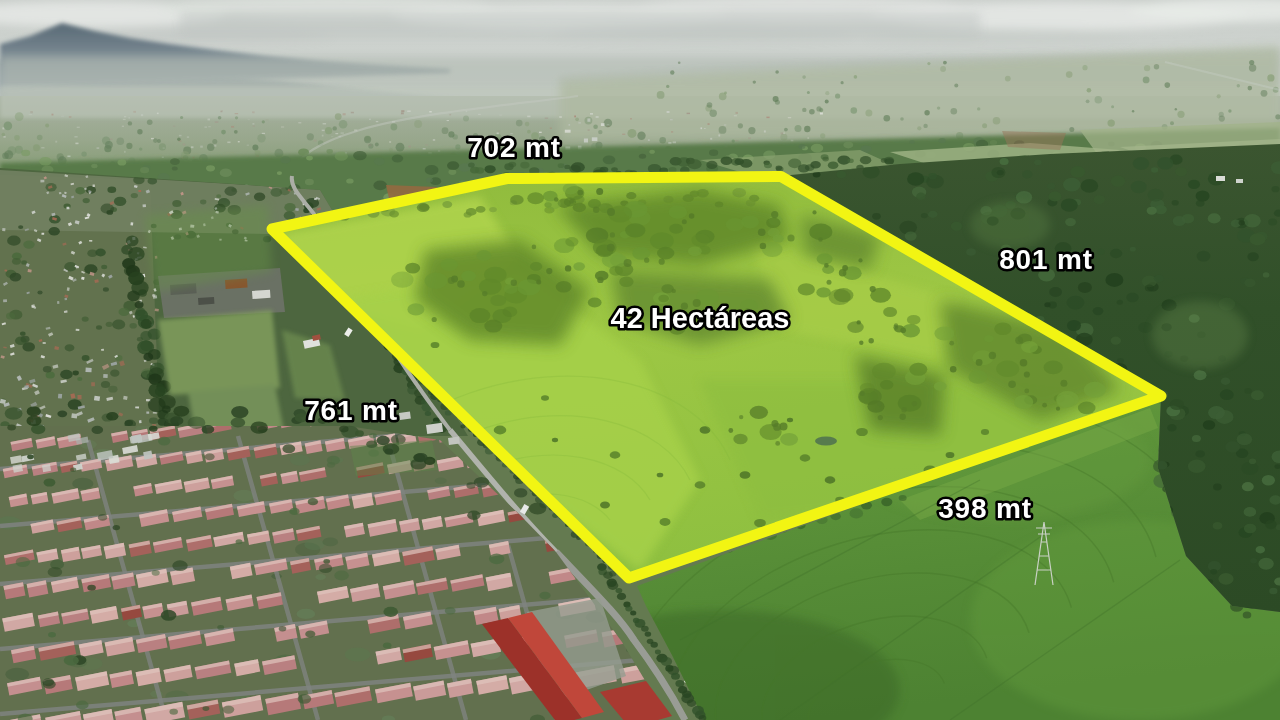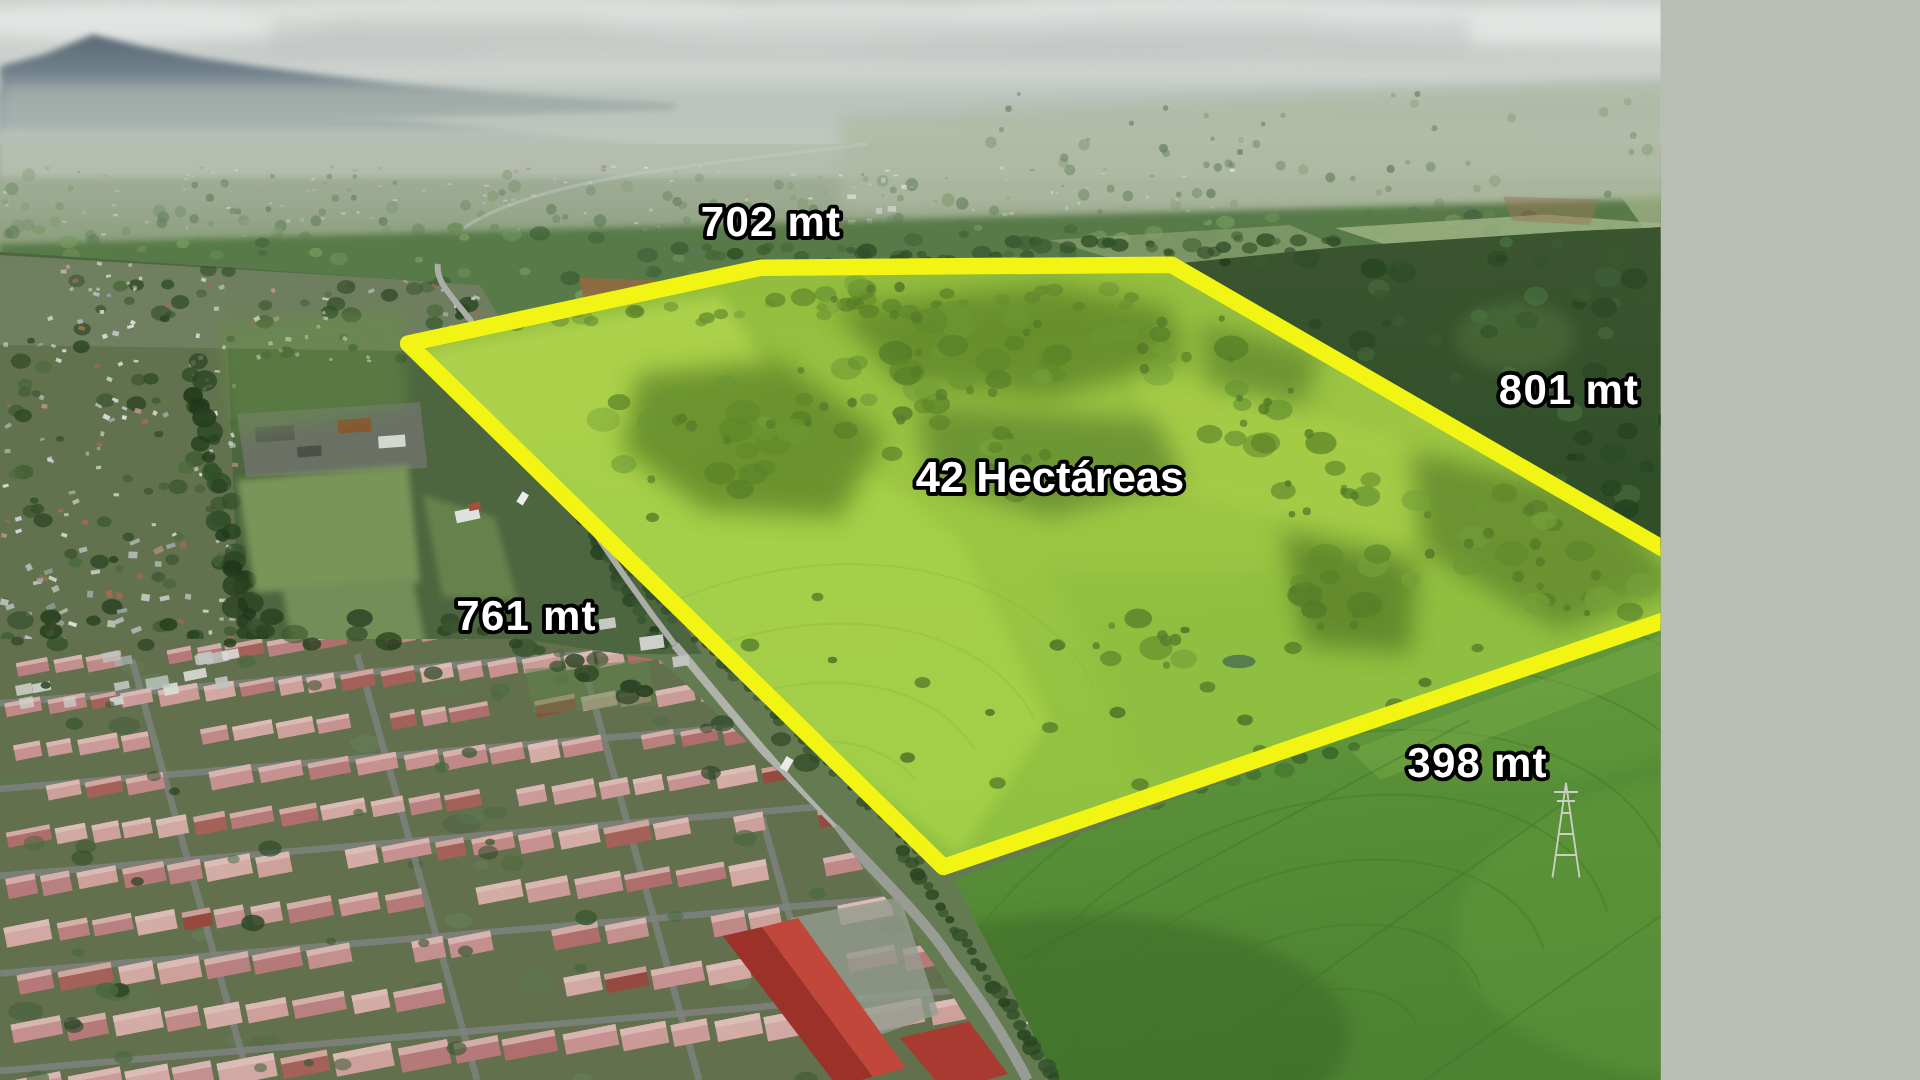--- a/index.html
+++ b/index.html
@@ -1,14 +1,14 @@
 <!DOCTYPE html>
 <html><head><meta charset="utf-8"><title>terreno</title><style>
 html,body{margin:0;padding:0;background:#b8bdb6}
-#scene{position:relative;width:1107px;height:720px;overflow:hidden;font-family:"Liberation Sans",sans-serif}
+#scene{position:relative;width:1280px;height:720px;overflow:hidden;font-family:"Liberation Sans",sans-serif}
 </style></head><body>
 <div id="scene">
 <svg width="1280" height="720" viewBox="0 0 1280 720">
 <defs>
 <linearGradient id="skyg" x1="0" y1="0" x2="0" y2="1">
           <stop offset="0" stop-color="#c8cdc9"></stop>
           <stop offset="0.6" stop-color="#d3d8d4"></stop>
           <stop offset="1" stop-color="#dee2de"></stop>
         </linearGradient>
 <linearGradient id="mtn" x1="0" y1="0" x2="0" y2="1">

